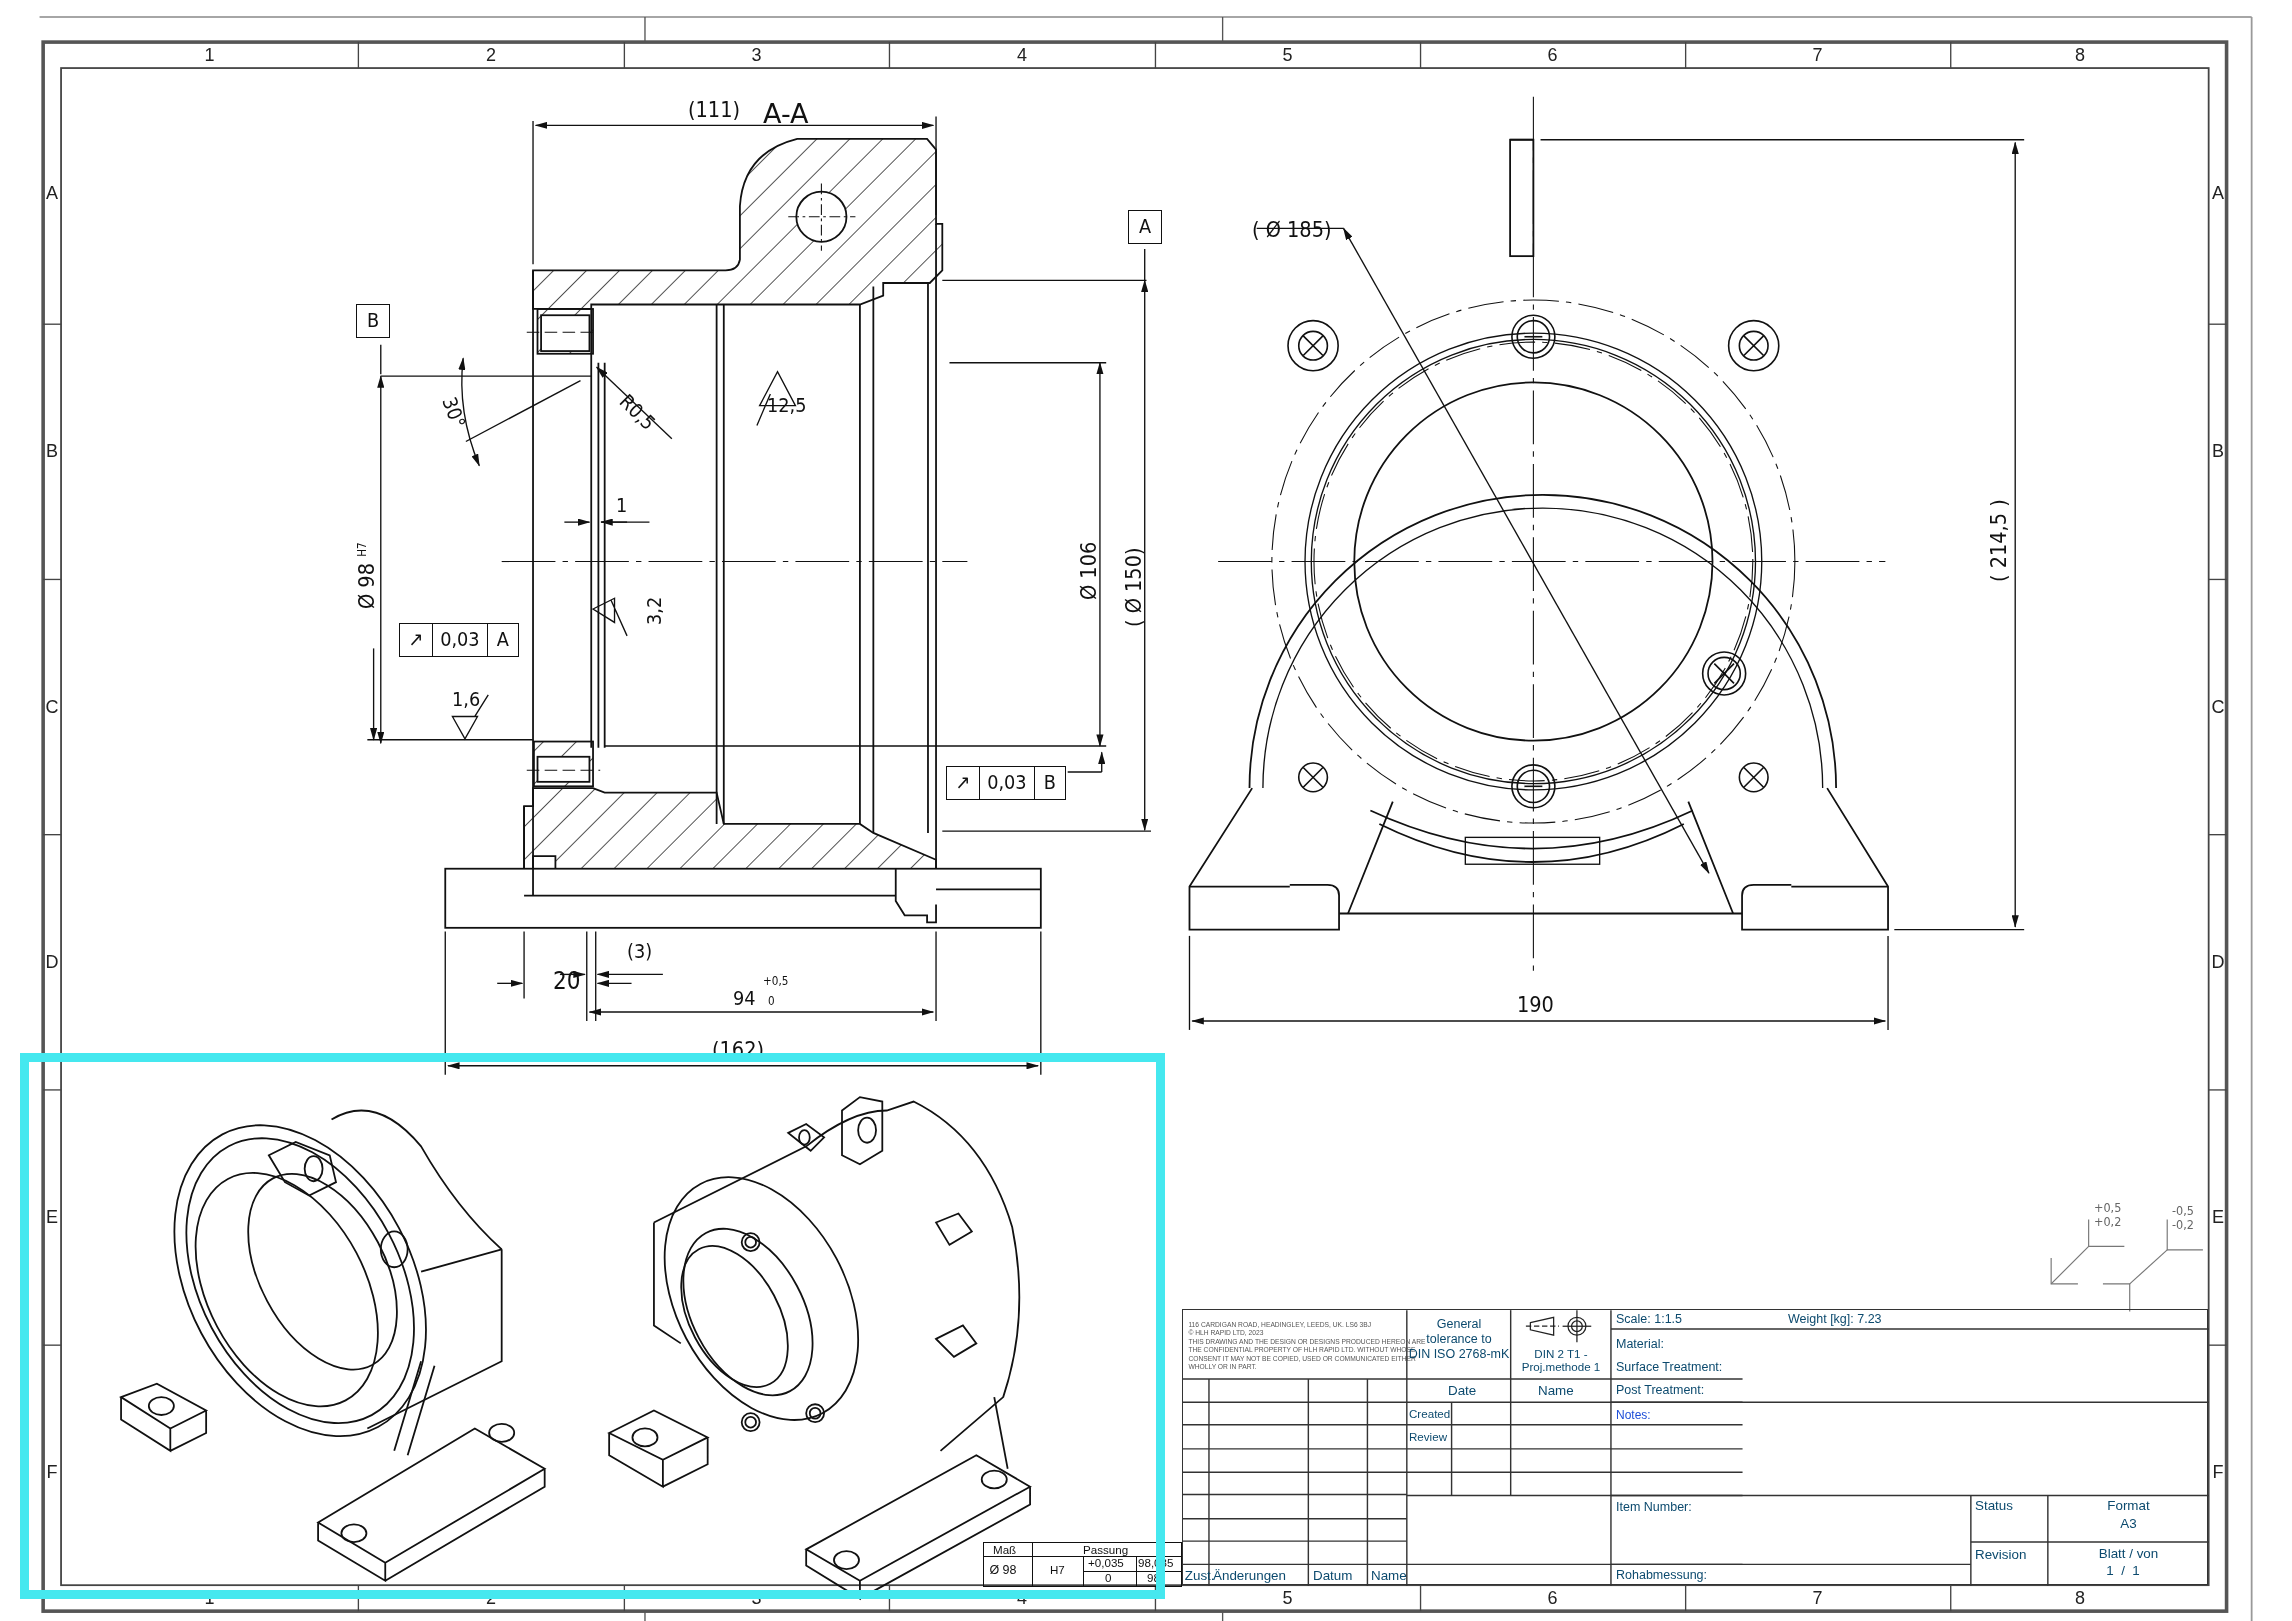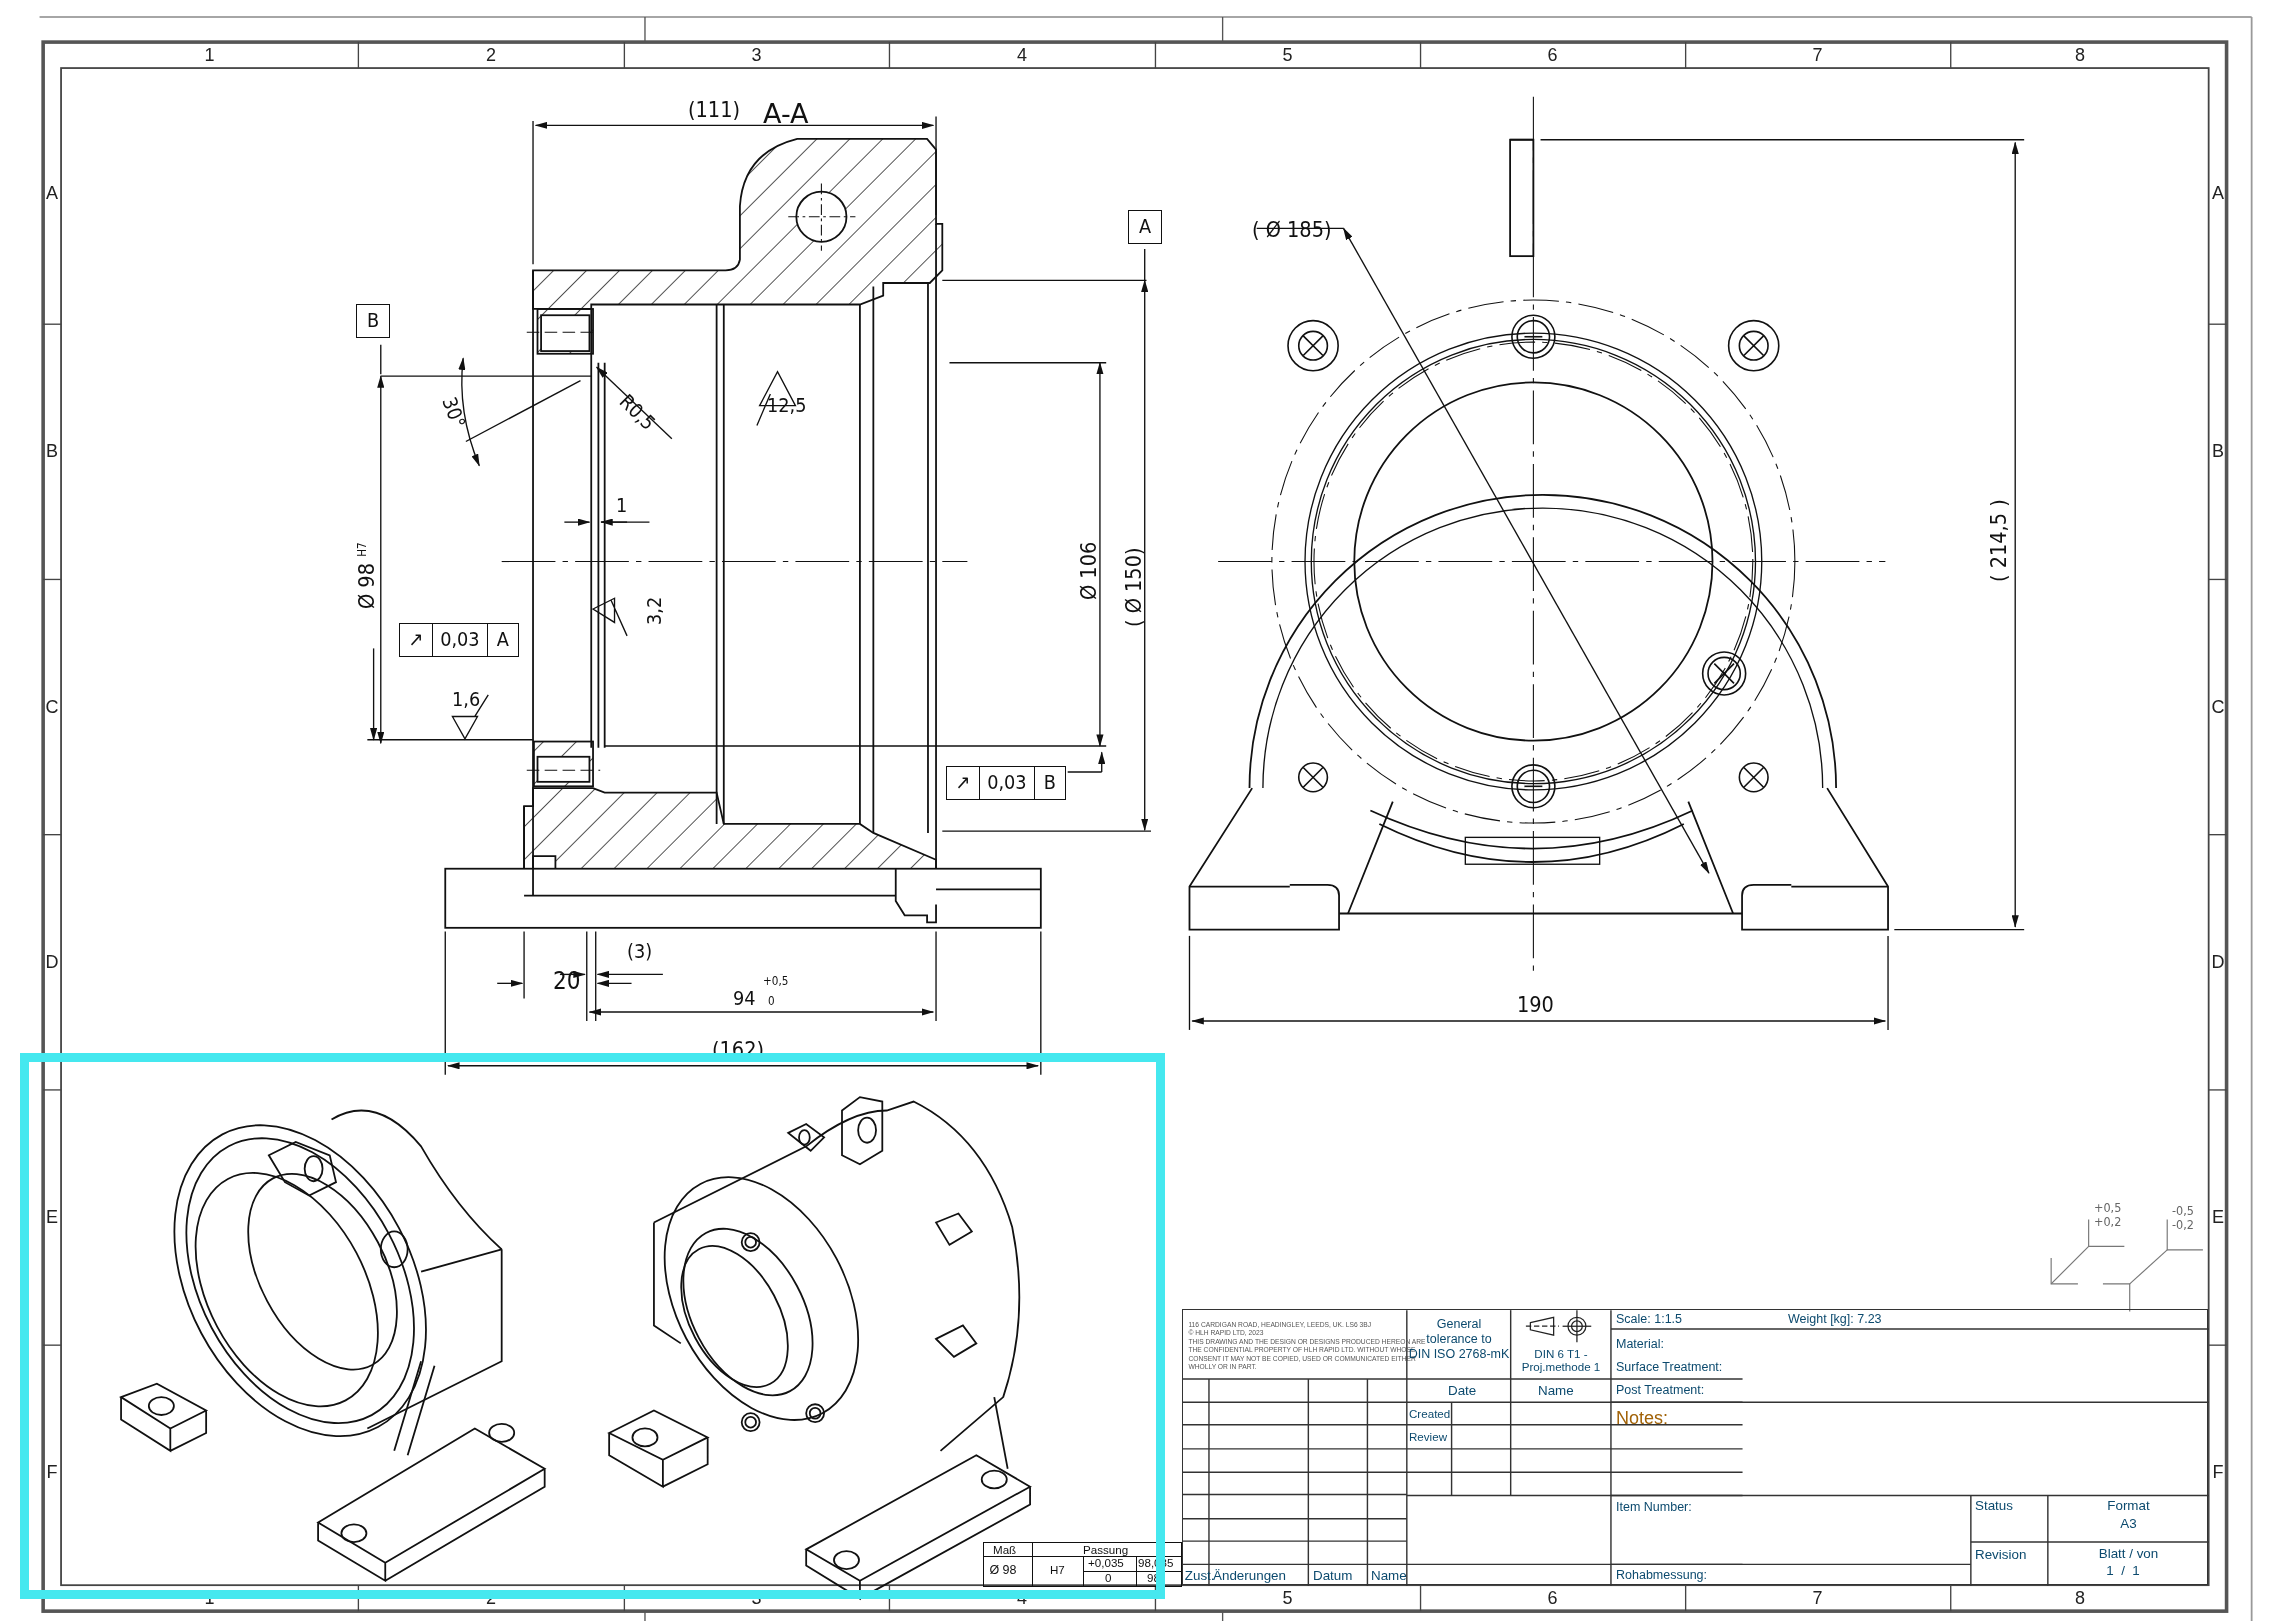--- a/index.html
+++ b/index.html
@@ -444,40 +444,40 @@
     <div>WHOLLY OR IN PART.</div>
   </div>
 
   <div class="tb-text" style="left:224px;top:7.2px;width:104px;text-align:center;font-size:12.5px;line-height:15px;">
     <div>General</div>
     <div>tolerance to</div>
     <div>DIN ISO 2768-mK</div>
   </div>
 
   <div class="tb-text" style="left:328px;top:38px;width:100px;text-align:center;font-size:11.6px;line-height:12.5px;">
-    <div>DIN 6  T1 -</div>
+    <div>DIN 2  T1 -</div>
     <div>Proj.methode 1</div>
   </div>
 
   <div class="tb-text" style="left:328px;top:73px;width:0;font-size:13.4px;transform:translateX(-63px);">Date</div>
   <div class="tb-text" style="left:355px;top:73px;font-size:13.4px;">Name</div>
   <div class="tb-text" style="left:226px;top:97px;font-size:11.6px;">Created</div>
   <div class="tb-text" style="left:226px;top:120px;font-size:11.6px;">Review</div>
 
   <div class="tb-text" style="left:1.8px;top:258px;font-size:13.4px;">Zust.</div>
   <div class="tb-text" style="left:30px;top:258px;font-size:13.4px;">Änderungen</div>
   <div class="tb-text" style="left:130px;top:258px;font-size:13.4px;">Datum</div>
   <div class="tb-text" style="left:188px;top:258px;font-size:13.4px;">Name</div>
 
   <div class="tb-text" style="left:433px;top:1.8px;font-size:12.5px;">Scale: 1:1.5</div>
   <div class="tb-text" style="left:605px;top:1.8px;font-size:12.5px;">Weight [kg]: 7.23</div>
   <div class="tb-text" style="left:433px;top:27px;font-size:12.5px;">Material:</div>
   <div class="tb-text" style="left:433px;top:50px;font-size:12.5px;">Surface Treatment:</div>
   <div class="tb-text" style="left:433px;top:73px;font-size:12.5px;">Post Treatment:</div>
-  <div class="tb-text" style="left:433px;top:98px;font-size:18px;color:#a16207;">Notes:</div>
+  <div class="tb-text" style="left:433px;top:98px;font-size:12px;color:#1d4ed8;">Notes:</div>
   <div class="tb-text" style="left:433px;top:190px;font-size:12.5px;">Item Number:</div>
   <div class="tb-text" style="left:433px;top:258px;font-size:12.5px;">Rohabmessung:</div>
   <div class="tb-text" style="left:792px;top:188px;font-size:13.4px;">Status</div>
   <div class="tb-text" style="left:792px;top:237px;font-size:13.4px;">Revision</div>
   <div class="tb-text" style="left:865px;top:188px;width:161px;text-align:center;font-size:13.4px;">Format</div>
   <div class="tb-text" style="left:865px;top:206px;width:161px;text-align:center;font-size:13.4px;">A3</div>
   <div class="tb-text" style="left:865px;top:236px;width:161px;text-align:center;font-size:13.4px;">Blatt / von</div>
   <div class="tb-text" style="left:865px;top:253px;width:150px;text-align:center;font-size:13.4px;white-space:pre;">1  /  1</div>
 </div>
 

